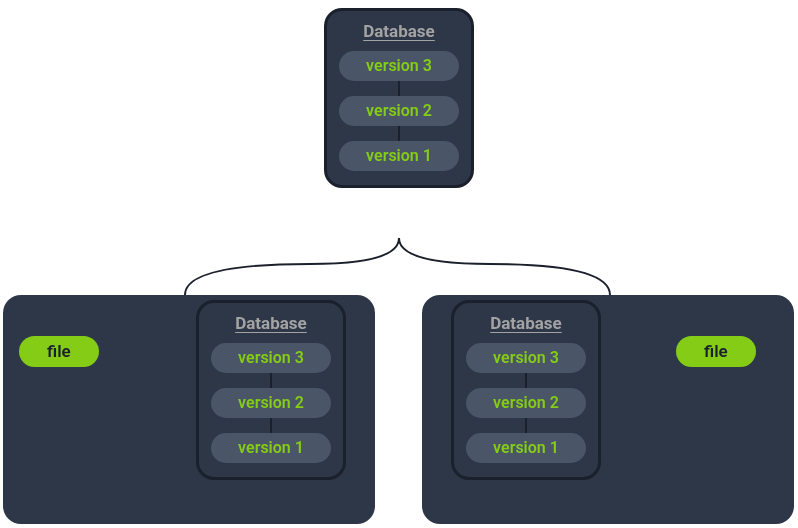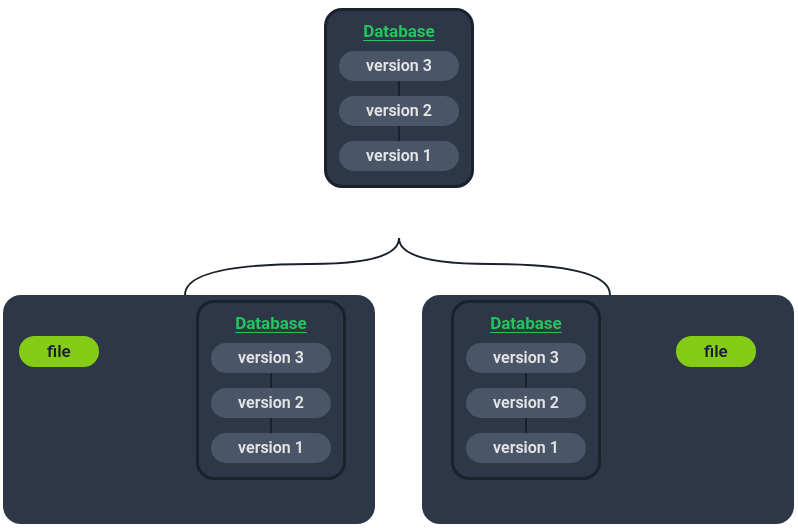--- a/index.html
+++ b/index.html
@@ -30,35 +30,35 @@
     position: absolute;
     background: #2d3748;
     border: 3px solid #1a202c;
     border-radius: 18px;
     box-sizing: border-box;
     padding: 10px 14px 14px 14px;
     width: 150px;
   }
   .db-heading {
     text-align: center;
-    color: #22c55e;
+    color: #a3a3a3;
     font-size: 17px;
     font-weight: 700;
     text-decoration: underline;
     text-underline-offset: 3px;
     margin-bottom: 10px;
   }
   .pill-col {
     display: flex;
     flex-direction: column;
     align-items: center;
   }
   .pill {
     background: #4a5568;
-    color: #e5e5e5;
+    color: #84cc16;
     font-size: 16px;
     font-weight: 600;
     border-radius: 18px;
     padding: 7px 18px;
     text-align: center;
     min-width: 84px;
     line-height: 1;
   }
   .connector {
     width: 2px;

